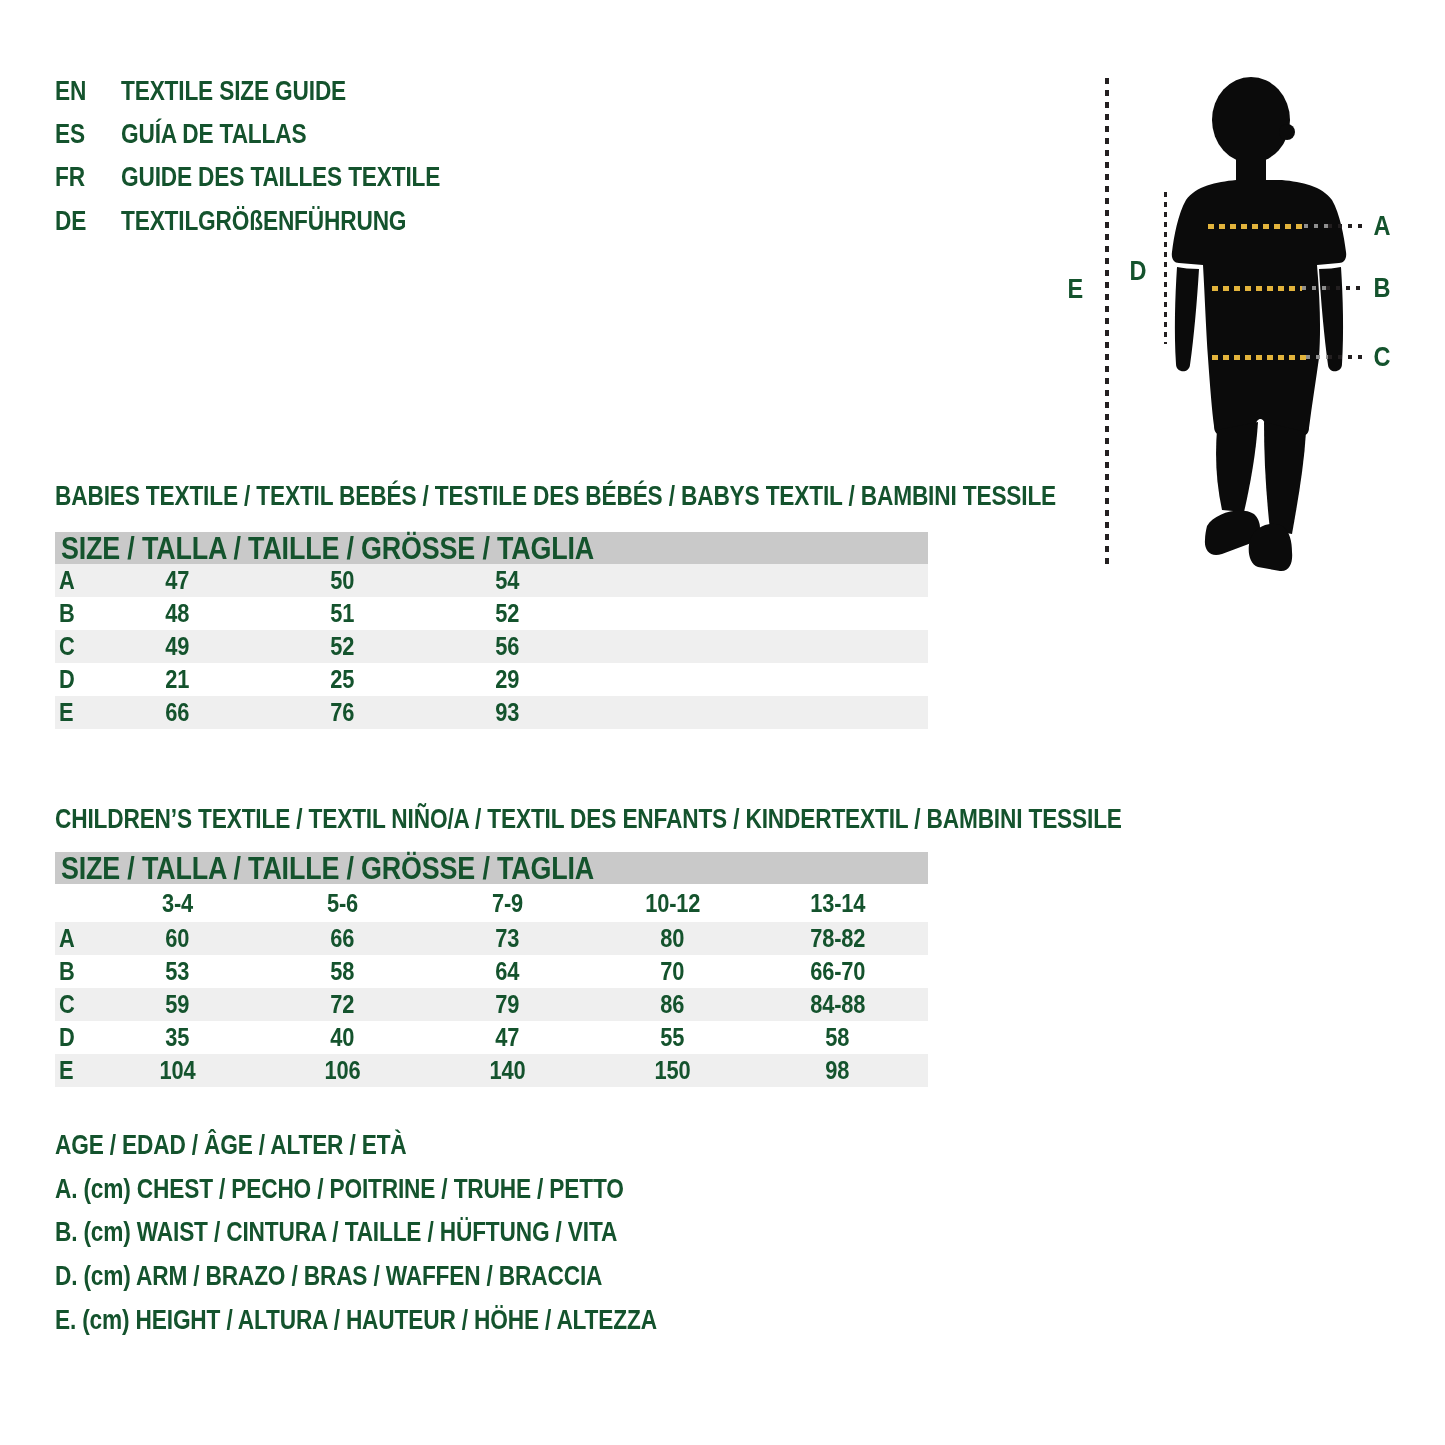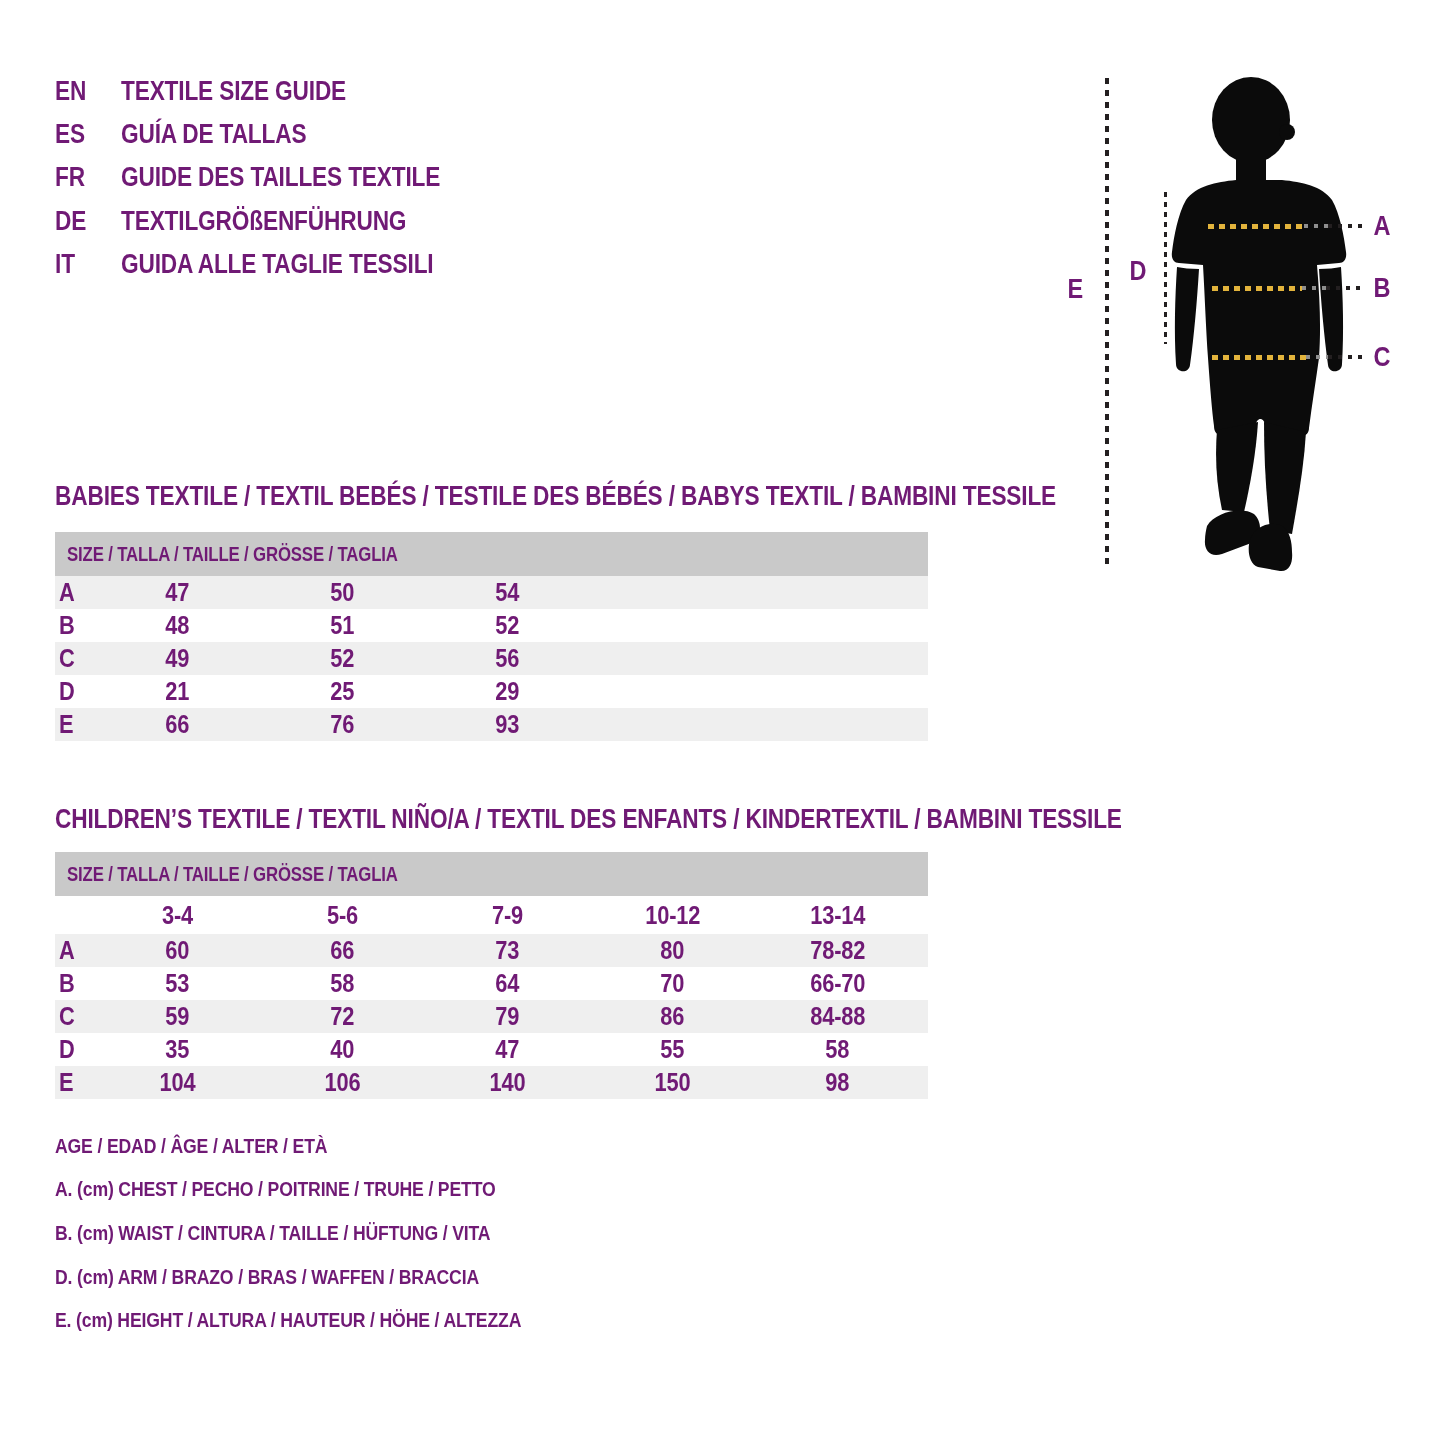--- a/index.html
+++ b/index.html
@@ -1,46 +1,46 @@
 <!DOCTYPE html>
 <html><head>
 <meta charset="utf-8">
 <style>
   html,body{margin:0;padding:0;background:#fff;}
   .canvas{
     position:relative;width:1445px;height:1445px;background:#ffffff;overflow:hidden;
-    font-family:"Liberation Sans",sans-serif;font-weight:bold;color:#701a75;
+    font-family:"Liberation Sans",sans-serif;font-weight:bold;color:#14532d;
   }
   .cnd{display:inline-block;transform:scaleX(.84);transform-origin:0 50%;white-space:nowrap;letter-spacing:-0.2px;}
   .cndc{display:inline-block;transform:scaleX(.84);transform-origin:50% 50%;white-space:nowrap;letter-spacing:-0.2px;}
 
   
   .langs{position:absolute;left:55px;top:70px;}
   .lang-row{height:43.2px;display:flex;align-items:center;font-size:27px;}
   .lang-code{display:inline-block;width:66px;}
 
   
   .sec-heading{position:absolute;left:55px;font-size:27px;line-height:27px;}
 
   
   .sizetable{position:absolute;left:55px;width:873px;}
-  .band{height:44px;background:#c9c9c9;display:flex;align-items:center;padding-left:12px;font-size:20px;box-sizing:border-box;}
+  .band{height:32px;background:#c9c9c9;display:flex;align-items:center;padding-left:6px;font-size:32px;box-sizing:border-box;}
   .trow{display:grid;align-items:center;font-size:26px;}
   .babies-grid{grid-template-columns:40px 165px 165px 165px auto;}
   .children-grid{grid-template-columns:40px 165px 165px 165px 165px 165px auto;}
   .thead{height:36px;}
   .thead-ch{height:38px;}
   .drow{height:33px;}
   .bg-odd{background:#efefef;}
   .cell{text-align:center;}
   .rlabel{padding-left:4px;text-align:left;}
 
   
   .legend{position:absolute;left:55px;top:1124px;}
-  .legend-line{height:43.6px;display:flex;align-items:center;font-size:21px;}
+  .legend-line{height:43.6px;display:flex;align-items:center;font-size:27px;}
 
   
   .vline{position:absolute;}
   .vline-e{left:1105px;top:78px;width:4px;height:490px;
     background:repeating-linear-gradient(180deg,#231f20 0 6px,transparent 6px 12px);}
   .vline-d{left:1164px;top:192px;width:3px;height:152px;
     background:repeating-linear-gradient(180deg,#231f20 0 5px,transparent 5px 10px);}
   .mlabel{position:absolute;font-size:28px;line-height:28px;}
   .mline{position:absolute;display:flex;align-items:center;height:6px;}
   .seg{display:inline-block;}
@@ -63,24 +63,20 @@
       <span class="lang-code"><span class="cnd">ES</span></span>
       <span class="cnd">GUÍA DE TALLAS</span>
     </div>
     <div class="lang-row">
       <span class="lang-code"><span class="cnd">FR</span></span>
       <span class="cnd">GUIDE DES TAILLES TEXTILE</span>
     </div>
     <div class="lang-row">
       <span class="lang-code"><span class="cnd">DE</span></span>
       <span class="cnd">TEXTILGRÖßENFÜHRUNG</span>
-    </div>
-    <div class="lang-row">
-      <span class="lang-code"><span class="cnd">IT</span></span>
-      <span class="cnd">GUIDA ALLE TAGLIE TESSILI</span>
     </div>
   </div>
 
   <div class="vline vline-e"></div>
   <div class="vline vline-d"></div>
   <div class="mlabel" style="left:1066px;top:275px;"><span class="cndc">E</span></div>
   <div class="mlabel" style="left:1128px;top:257px;"><span class="cndc">D</span></div>
 
   <svg class="silhouette" viewBox="0 0 178 500" aria-hidden="true">
     <g fill="#0b0b0b">

